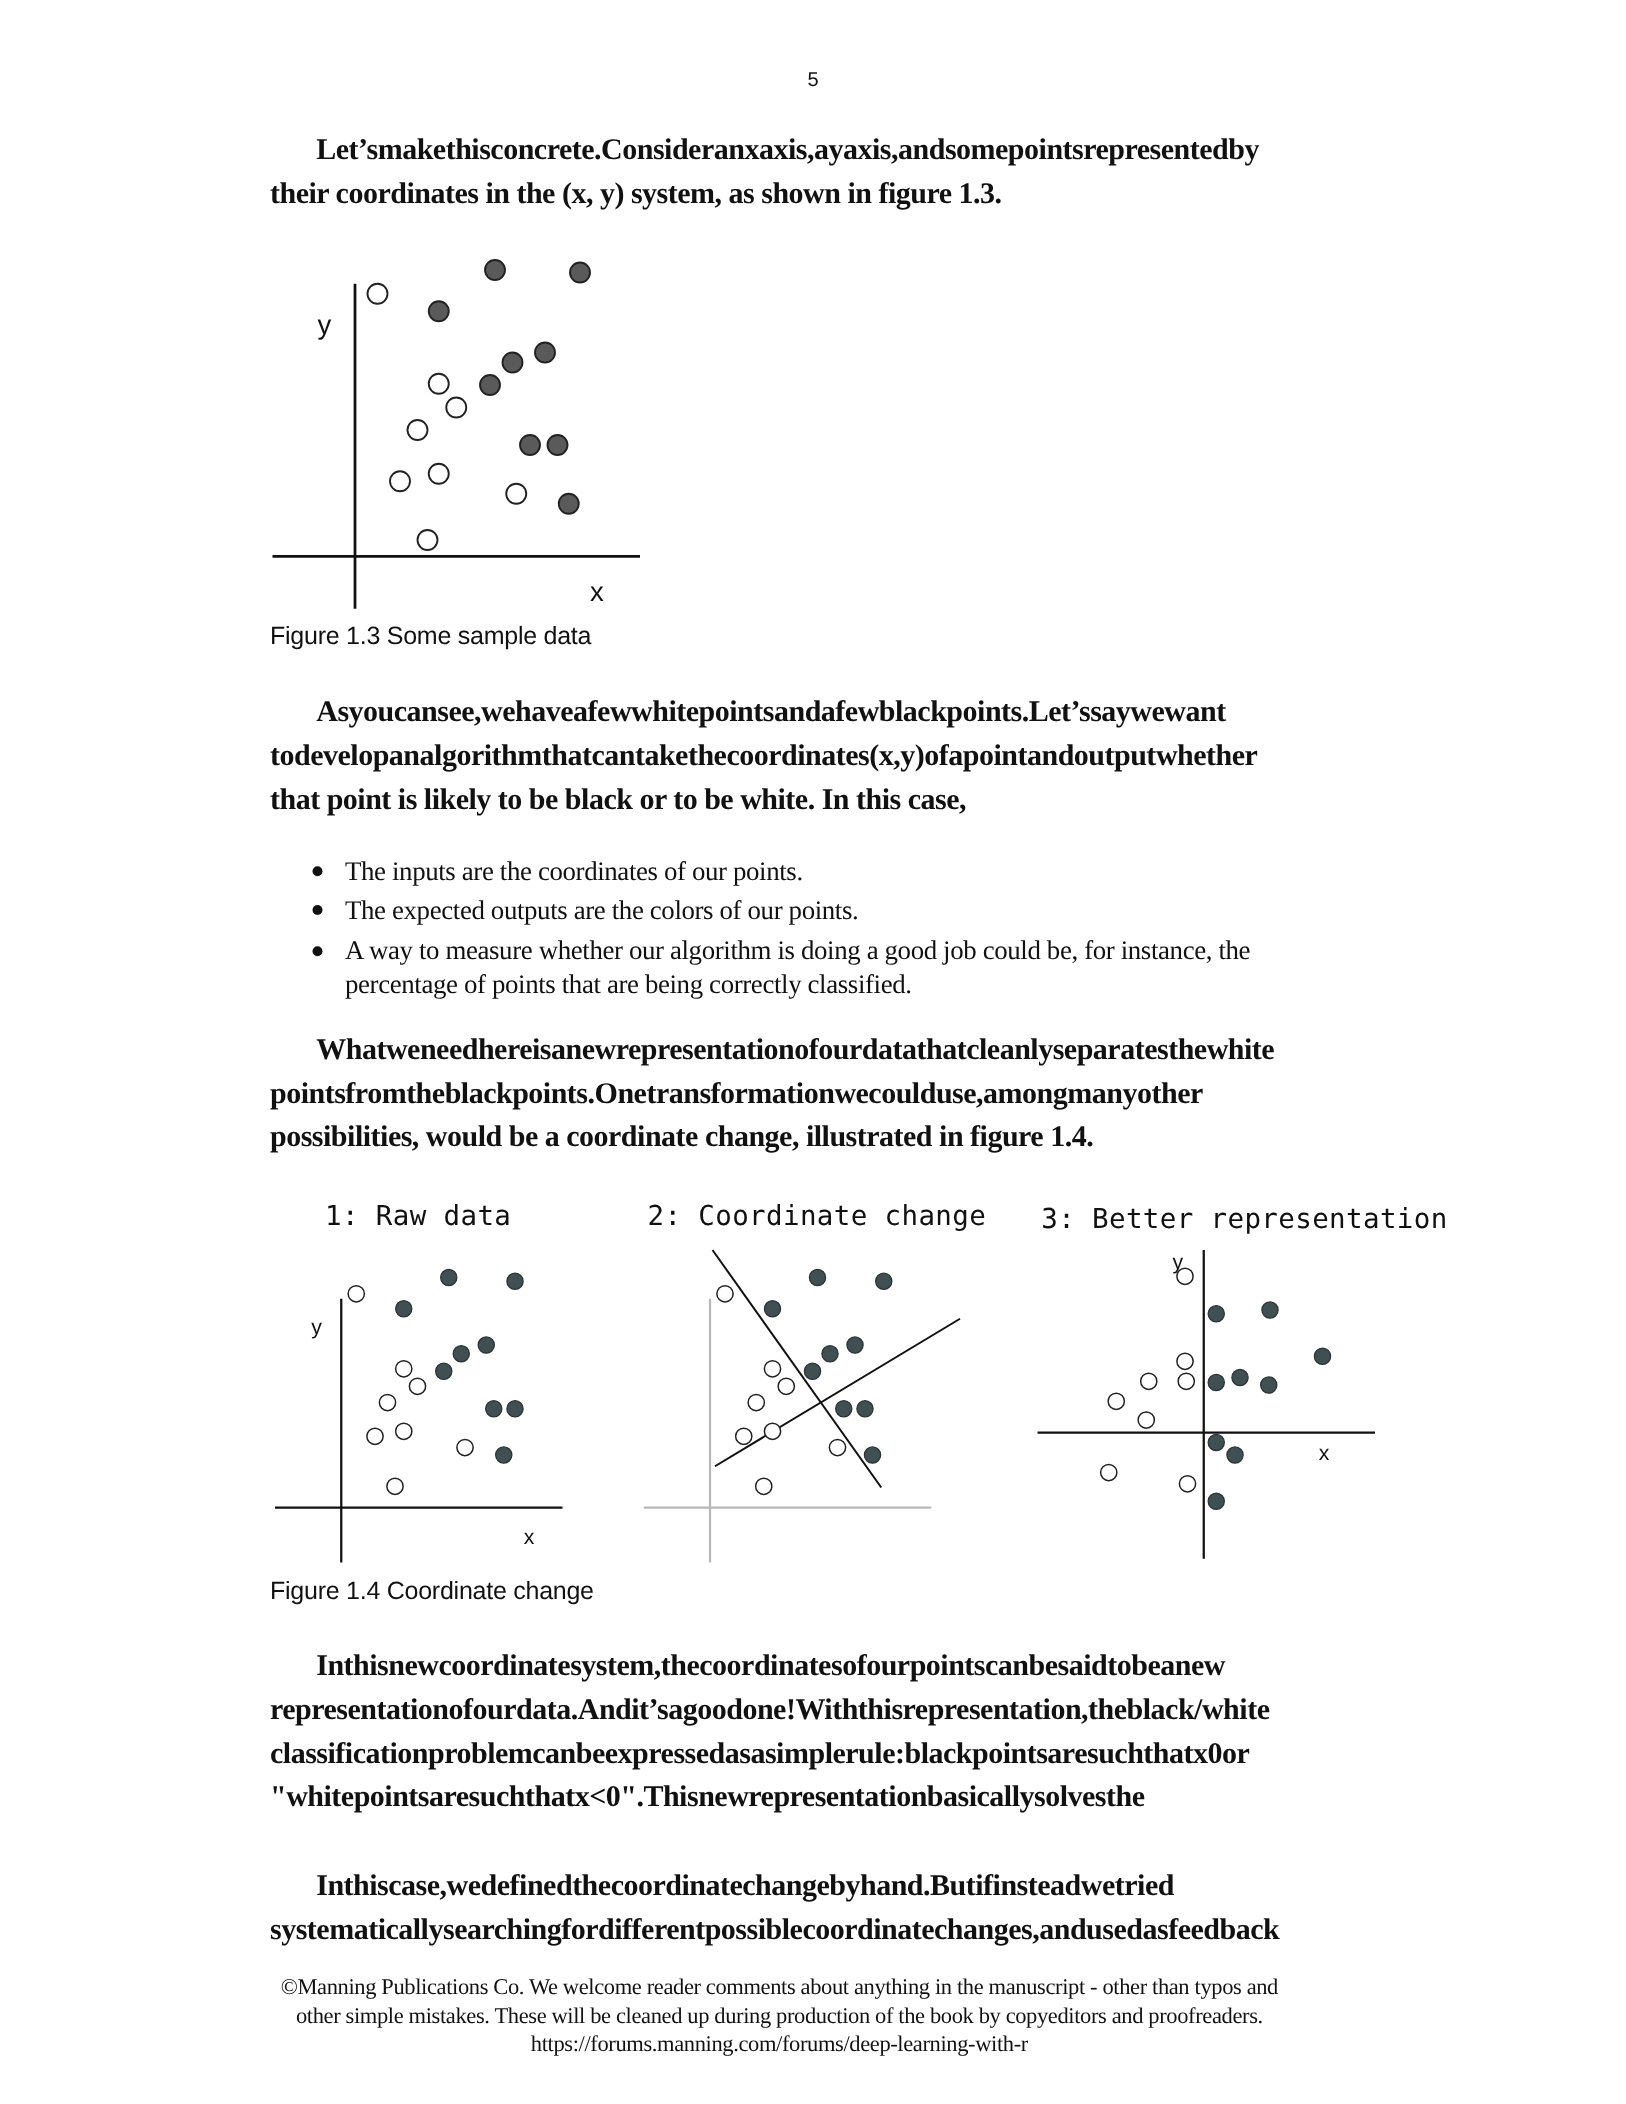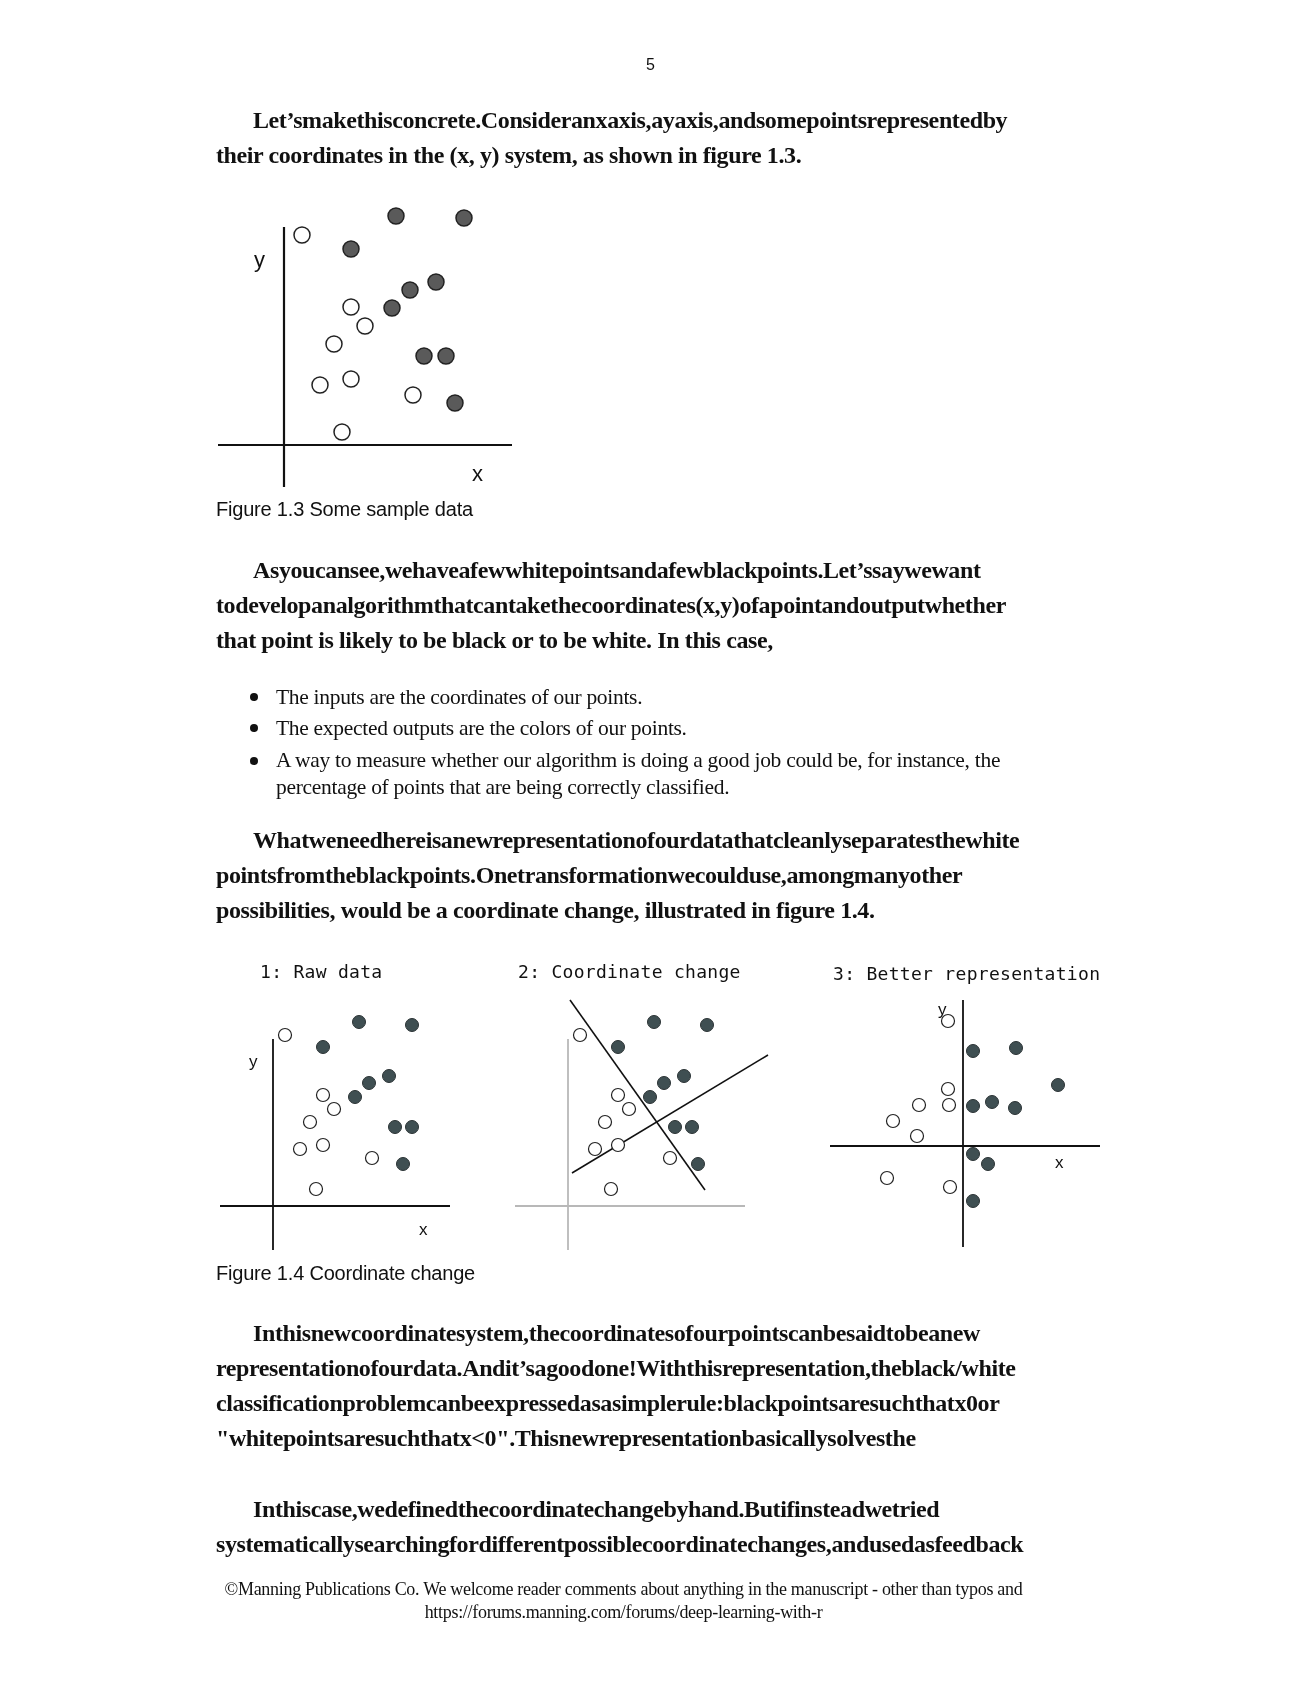--- a/index.html
+++ b/index.html
@@ -12,21 +12,21 @@
   .para{left:216px;width:935px;font-size:24px;line-height:35px;text-align:justify;letter-spacing:-0.4px;font-weight:bold;}
   .para .line{display:block;white-space:nowrap;}
   .indent{padding-left:37px;}
   .justify-line{display:flex;justify-content:space-between;white-space:nowrap;}
   .caption{left:216px;font-size:20px;font-weight:normal;letter-spacing:-0.2px;}
   .bullets{left:248px;width:880px;font-size:21.5px;line-height:31px;letter-spacing:-0.3px;}
   .bullet{position:relative;padding-left:28px;}
   .bullet .dot{position:absolute;left:2px;top:11px;width:8px;height:8px;border-radius:50%;background:#111;}
   .bullet .cont{display:block;}
   .fig{position:absolute;}
-  .panel-title{font-size:18px;letter-spacing:0.3px;white-space:nowrap;}
+  .panel-title{font-size:22px;letter-spacing:0.3px;white-space:nowrap;}
   .footer{left:0;width:1247px;text-align:center;font-size:18px;line-height:23px;letter-spacing:-0.3px;}
   svg text{font-family:"Liberation Sans","DejaVu Sans",sans-serif;}
 </style>
 </head>
 <body>
 
 <div class="abs pagenum sans">5</div>
 
 <div class="abs para serif" style="top:103px;">
   <span class="line indent justify-line"><span>Let’s</span><span>make</span><span>this</span><span>concrete.</span><span>Consider</span><span>an</span><span>x</span><span>axis,</span><span>a</span><span>y</span><span>axis,</span><span>and</span><span>some</span><span>points</span><span>represented</span><span>by</span></span>
@@ -190,14 +190,15 @@
   <span class="line justify-line" style="word-spacing:10px;"><span>"white</span><span>points</span><span>are</span><span>such</span><span>that</span><span>x</span><span>&lt;</span><span>0".</span><span>This</span><span>new</span><span>representation</span><span>basically</span><span>solves</span><span>the</span></span>
 </div>
 
 <div class="abs para serif" style="top:1492px;">
   <span class="line indent justify-line" style="word-spacing:8px;"><span>In</span><span>this</span><span>case,</span><span>we</span><span>defined</span><span>the</span><span>coordinate</span><span>change</span><span>by</span><span>hand.</span><span>But</span><span>if</span><span>instead</span><span>we</span><span>tried</span></span>
   <span class="line justify-line"><span>systematically</span><span>searching</span><span>for</span><span>different</span><span>possible</span><span>coordinate</span><span>changes,</span><span>and</span><span>used</span><span>as</span><span>feedback</span></span>
 </div>
 
 <div class="abs footer serif" style="top:1578px;">
   <div>©Manning Publications Co. We welcome reader comments about anything in the manuscript - other than typos and</div>
+  <div>other simple mistakes. These will be cleaned up during production of the book by copyeditors and proofreaders.</div>
   <div>https://forums.manning.com/forums/deep-learning-with-r</div>
 </div>
 
 </body></html>

